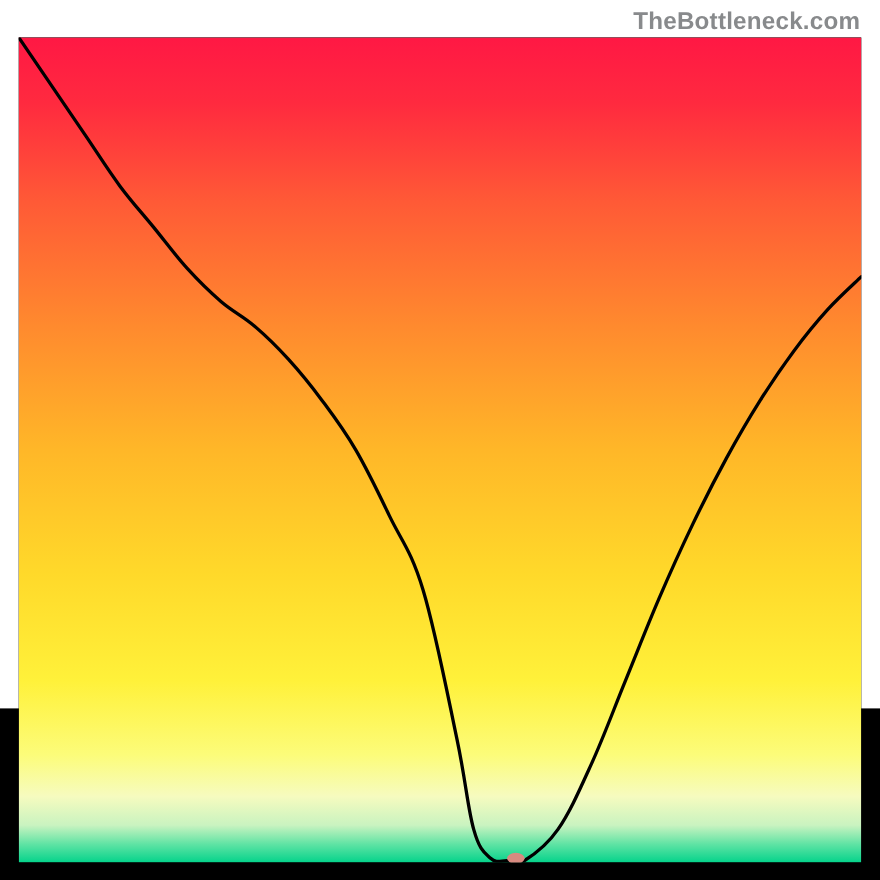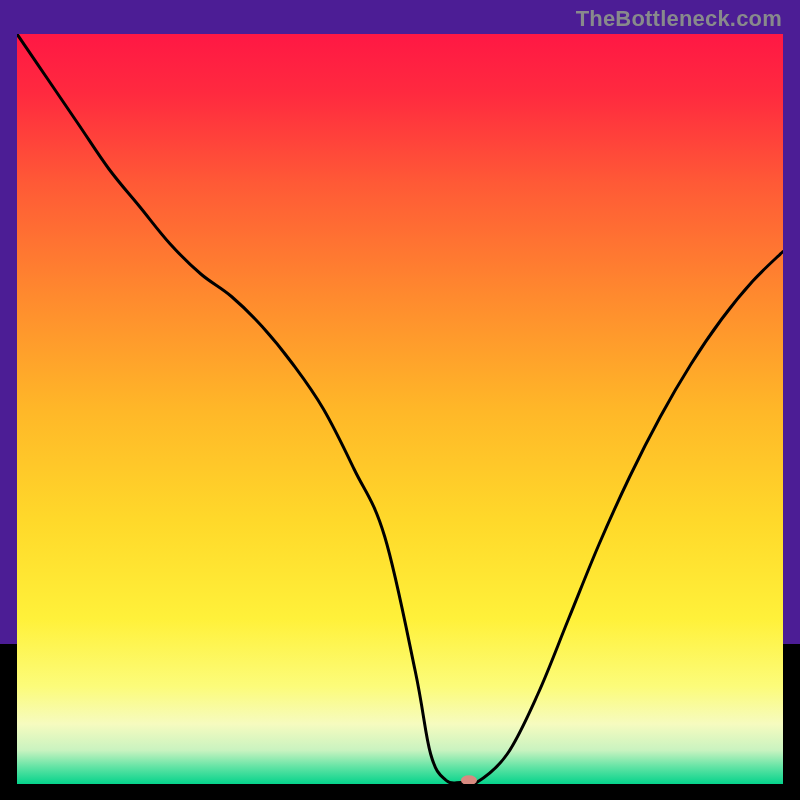--- a/index.html
+++ b/index.html
@@ -7,21 +7,21 @@
     padding: 0;
     width: 800px;
     height: 800px;
     background: #000;
     overflow: hidden;
   }
   .container {
     position: relative;
     width: 800px;
     height: 644px;
-    background: #4c1d95;
+    background: #ffffff;
     text-align: right;
   }
   .watermark {
     position: absolute;
     top: 6px;
     right: 18px;
     font-family: Arial, Helvetica, sans-serif;
     font-size: 22px;
     font-weight: 600;
     color: #888a8c;

